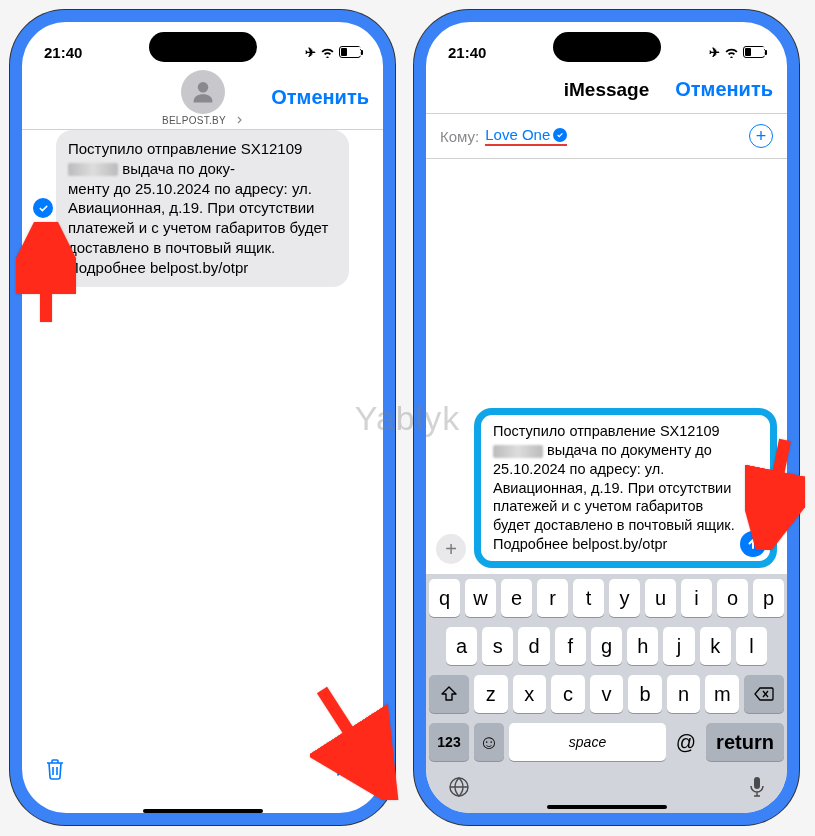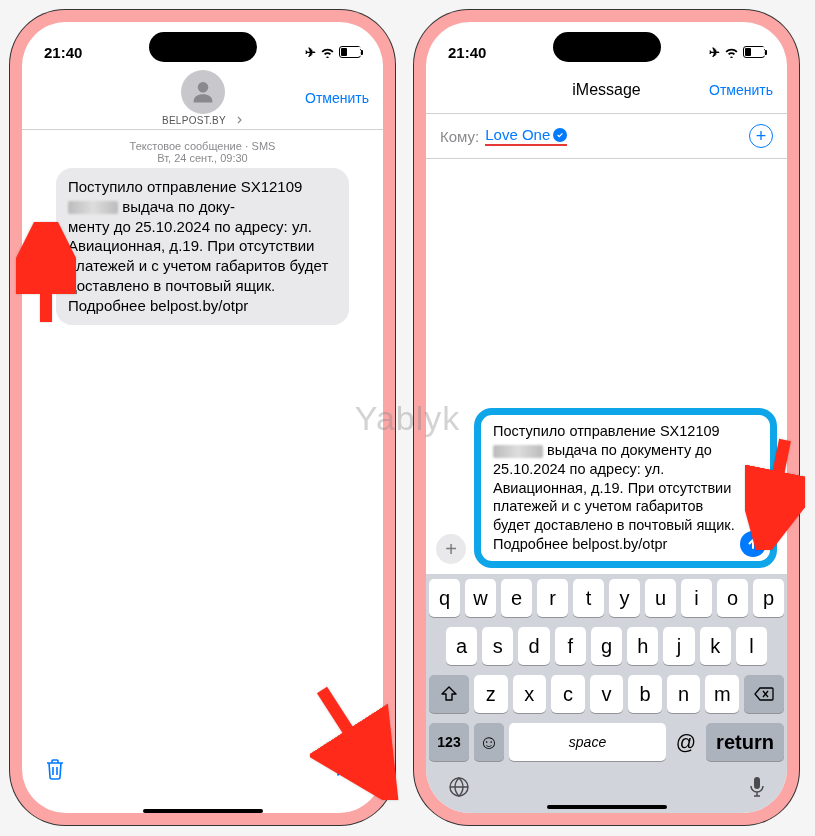--- a/index.html
+++ b/index.html
@@ -1,36 +1,36 @@
 <!DOCTYPE html>
 <html><head>
 <meta charset="utf-8">
 <style>
 * { margin: 0; padding: 0; box-sizing: border-box; font-family: -apple-system, BlinkMacSystemFont, "Segoe UI", sans-serif; }
 body { background: #f5f5f5; width: 815px; height: 836px; position: relative; overflow: hidden; }
 
-.phone { position: absolute; width: 385px; height: 815px; background: #fca5a5; border-radius: 55px; padding: 12px; box-shadow: 0 0 0 1px #333; }
+.phone { position: absolute; width: 385px; height: 815px; background: #3b82f6; border-radius: 55px; padding: 12px; box-shadow: 0 0 0 1px #333; }
 .phone.left { left: 10px; top: 10px; }
 .phone.right { left: 414px; top: 10px; }
 .screen { width: 100%; height: 100%; background: #fff; border-radius: 44px; overflow: hidden; position: relative; display: flex; flex-direction: column; }
 .dynamic-island { position: absolute; top: 10px; left: 50%; transform: translateX(-50%); width: 108px; height: 30px; background: #000; border-radius: 17px; z-index: 10; }
 
 .status-bar { height: 48px; display: flex; justify-content: space-between; align-items:center; padding: 12px 22px 0; font-size: 15px; font-weight: 600; }
 .status-right { display: flex; align-items: center; gap: 4px; font-size: 13px; }
 .battery-box { border: 1px solid #000; border-radius: 3px; width: 22px; height: 12px; position: relative; display:flex; align-items:center; padding:1px;}
 .battery-fill { background: #000; height: 100%; border-radius: 1px; }
 .battery-cap { position: absolute; right: -3px; top: 3px; width: 2px; height: 5px; background: #000; border-radius: 0 1px 1px 0; }
 .battery-text { font-size:12px; position:absolute; left:9px; color:#fff; font-weight:600;}
 
 .nav-bar { padding: 4px 14px 8px; border-bottom: 0.5px solid #d0d0d0; display: flex; align-items: center; position: relative; min-height: 60px; }
 .nav-center { position: absolute; left:0; right:0; text-align: center; display:flex; flex-direction:column; align-items:center; gap:1px; }
 .avatar { width: 44px; height: 44px; background: #c8c8cc; border-radius: 50%; display:flex; align-items:center; justify-content:center; }
 .sender-name { font-size: 10px; color: #555; letter-spacing: 0.3px; display:flex; align-items:center; gap:11px;}
-.cancel-link { margin-left: auto; color: #007aff; font-size: 14px; position: relative; z-index:2; font-weight:400;}
-.nav-title { font-weight:400; font-size:16px; }
+.cancel-link { margin-left: auto; color: #007aff; font-size: 20px; position: relative; z-index:2; font-weight:700;}
+.nav-title { font-weight:700; font-size:19px; }
 
 .meta-line { text-align: center; font-size: 11px; color: #8a8a8e; margin: 10px 0 4px; }
 
 .msg-area { flex:1; padding: 0 10px; overflow:hidden; position:relative;}
 .bubble { background: #e9e9eb; border-radius: 16px; padding: 9px 12px; font-size: 15px; line-height: 1.32; color: #000; margin-left:24px; margin-right:24px; position:relative; }
 .check-badge { position:absolute; left:-23px; top:50%; transform:translateY(-50%); width:20px; height:20px; background:#007aff; border-radius:50%; display:flex; align-items:center; justify-content:center; }
 
 .bottom-bar { display:flex; justify-content:space-between; padding: 10px 22px 18px; }
 .icon-btn { color:#007aff; }
 
@@ -102,23 +102,20 @@
           <span>BELPOST.BY</span>
           <svg width="6" height="8" viewBox="0 0 6 8">
               <path d="M1 1l3 3-3 3" stroke="#8a8a8e" stroke-width="1.2" fill="none"></path>
             </svg>
         </div>
       </div>
       <span class="cancel-link">Отменить</span>
     </div>
 
     <div class="msg-area">
-      <div class="meta-line">
-        <span>Текстовое сообщение · SMS</span><br><span>Вт, 24 сент., 09:30</span>
-      </div>
       <div class="bubble">
         <div class="check-badge">
           <svg width="11" height="11" viewBox="0 0 12 12">
               <path d="M2.5 6l2.3 2.3L9.5 3.6" stroke="#fff" stroke-width="1.8" fill="none" stroke-linecap="round"></path>
             </svg>
         </div>
         <span>Поступило отправление SX12109</span><span class="redact"></span><span style="white-space:pre-line;"> выдача по доку-
 менту до 25.10.2024 по адресу: ул. Авиационная, д.19. При отсутствии платежей и с учетом габаритов будет доставлено в почтовый ящик. Подробнее belpost.by/otpr</span>
       </div>
     </div>

